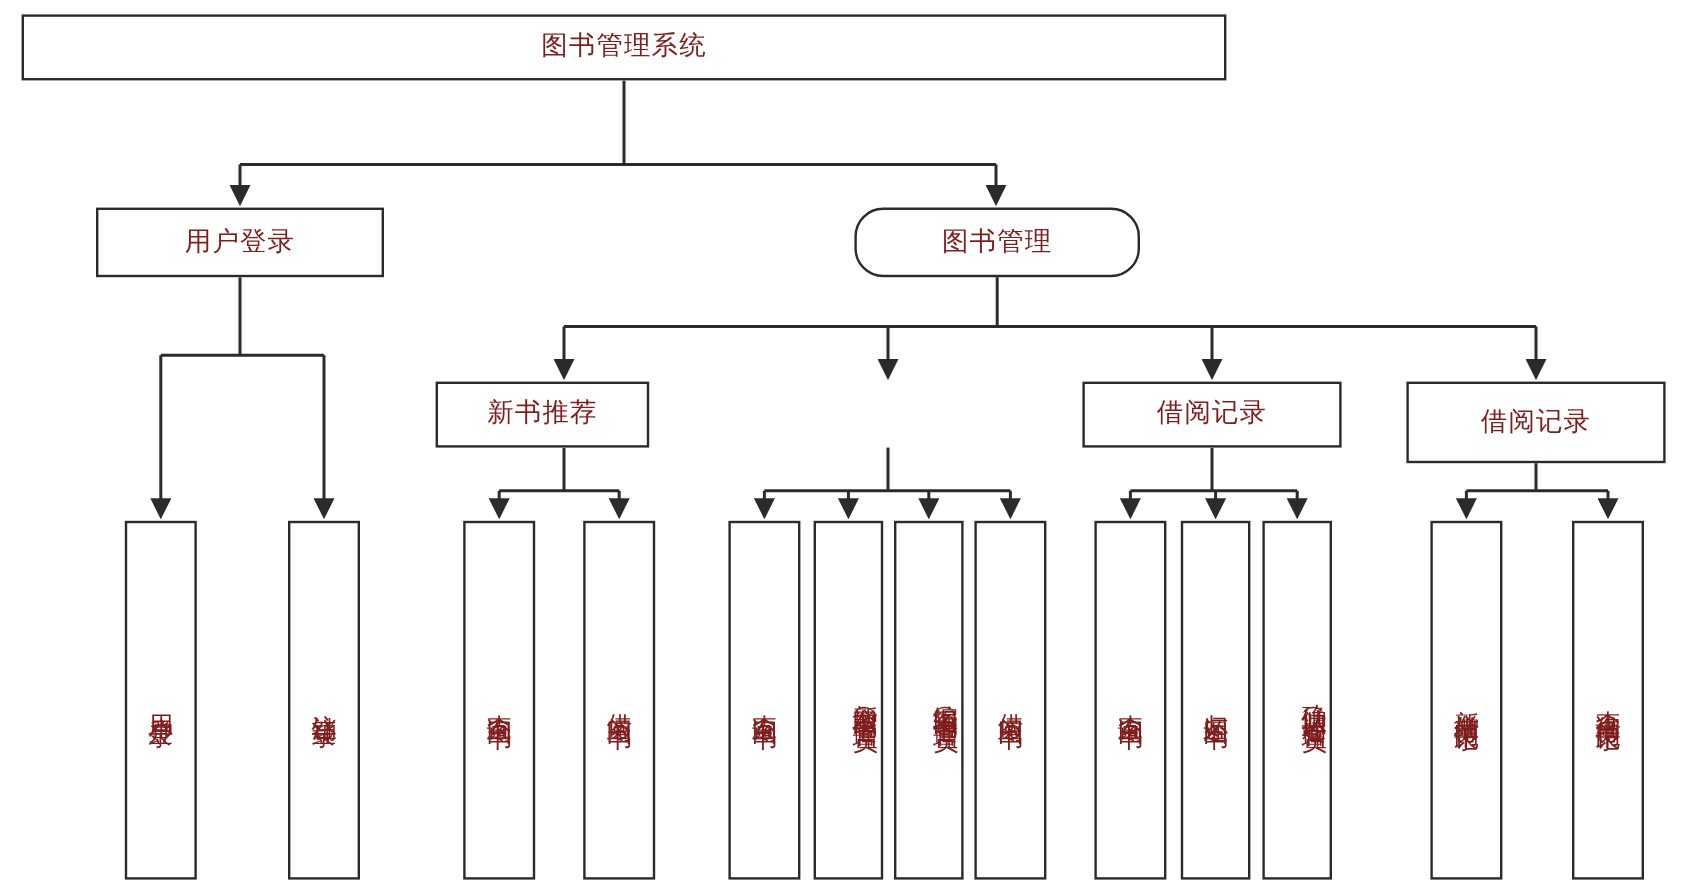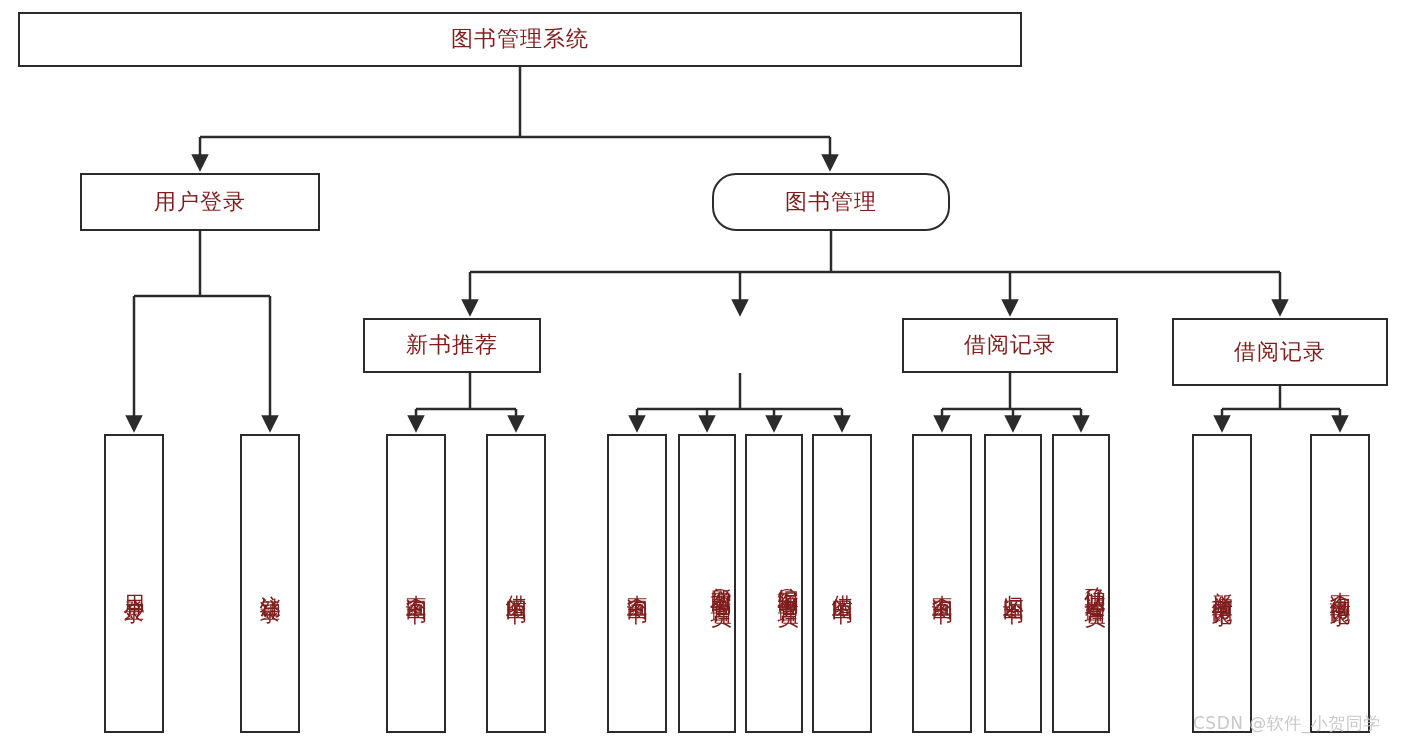--- a/index.html
+++ b/index.html
@@ -192,15 +192,14 @@
   </div>
 
   <div class="node node-v mid" style="left:1192px; top:434px; width:60px; height:299px;">
     <span class="label">新增借阅记录</span>
   </div>
 
   <div class="node node-v mid" style="left:1310px; top:434px; width:60px; height:299px;">
     <span class="label">查询借阅记录</span>
   </div>
 
-  <div id="watermark">CSDN @软件_小贺同学</div>
 
 </div>
 
 </body></html>

